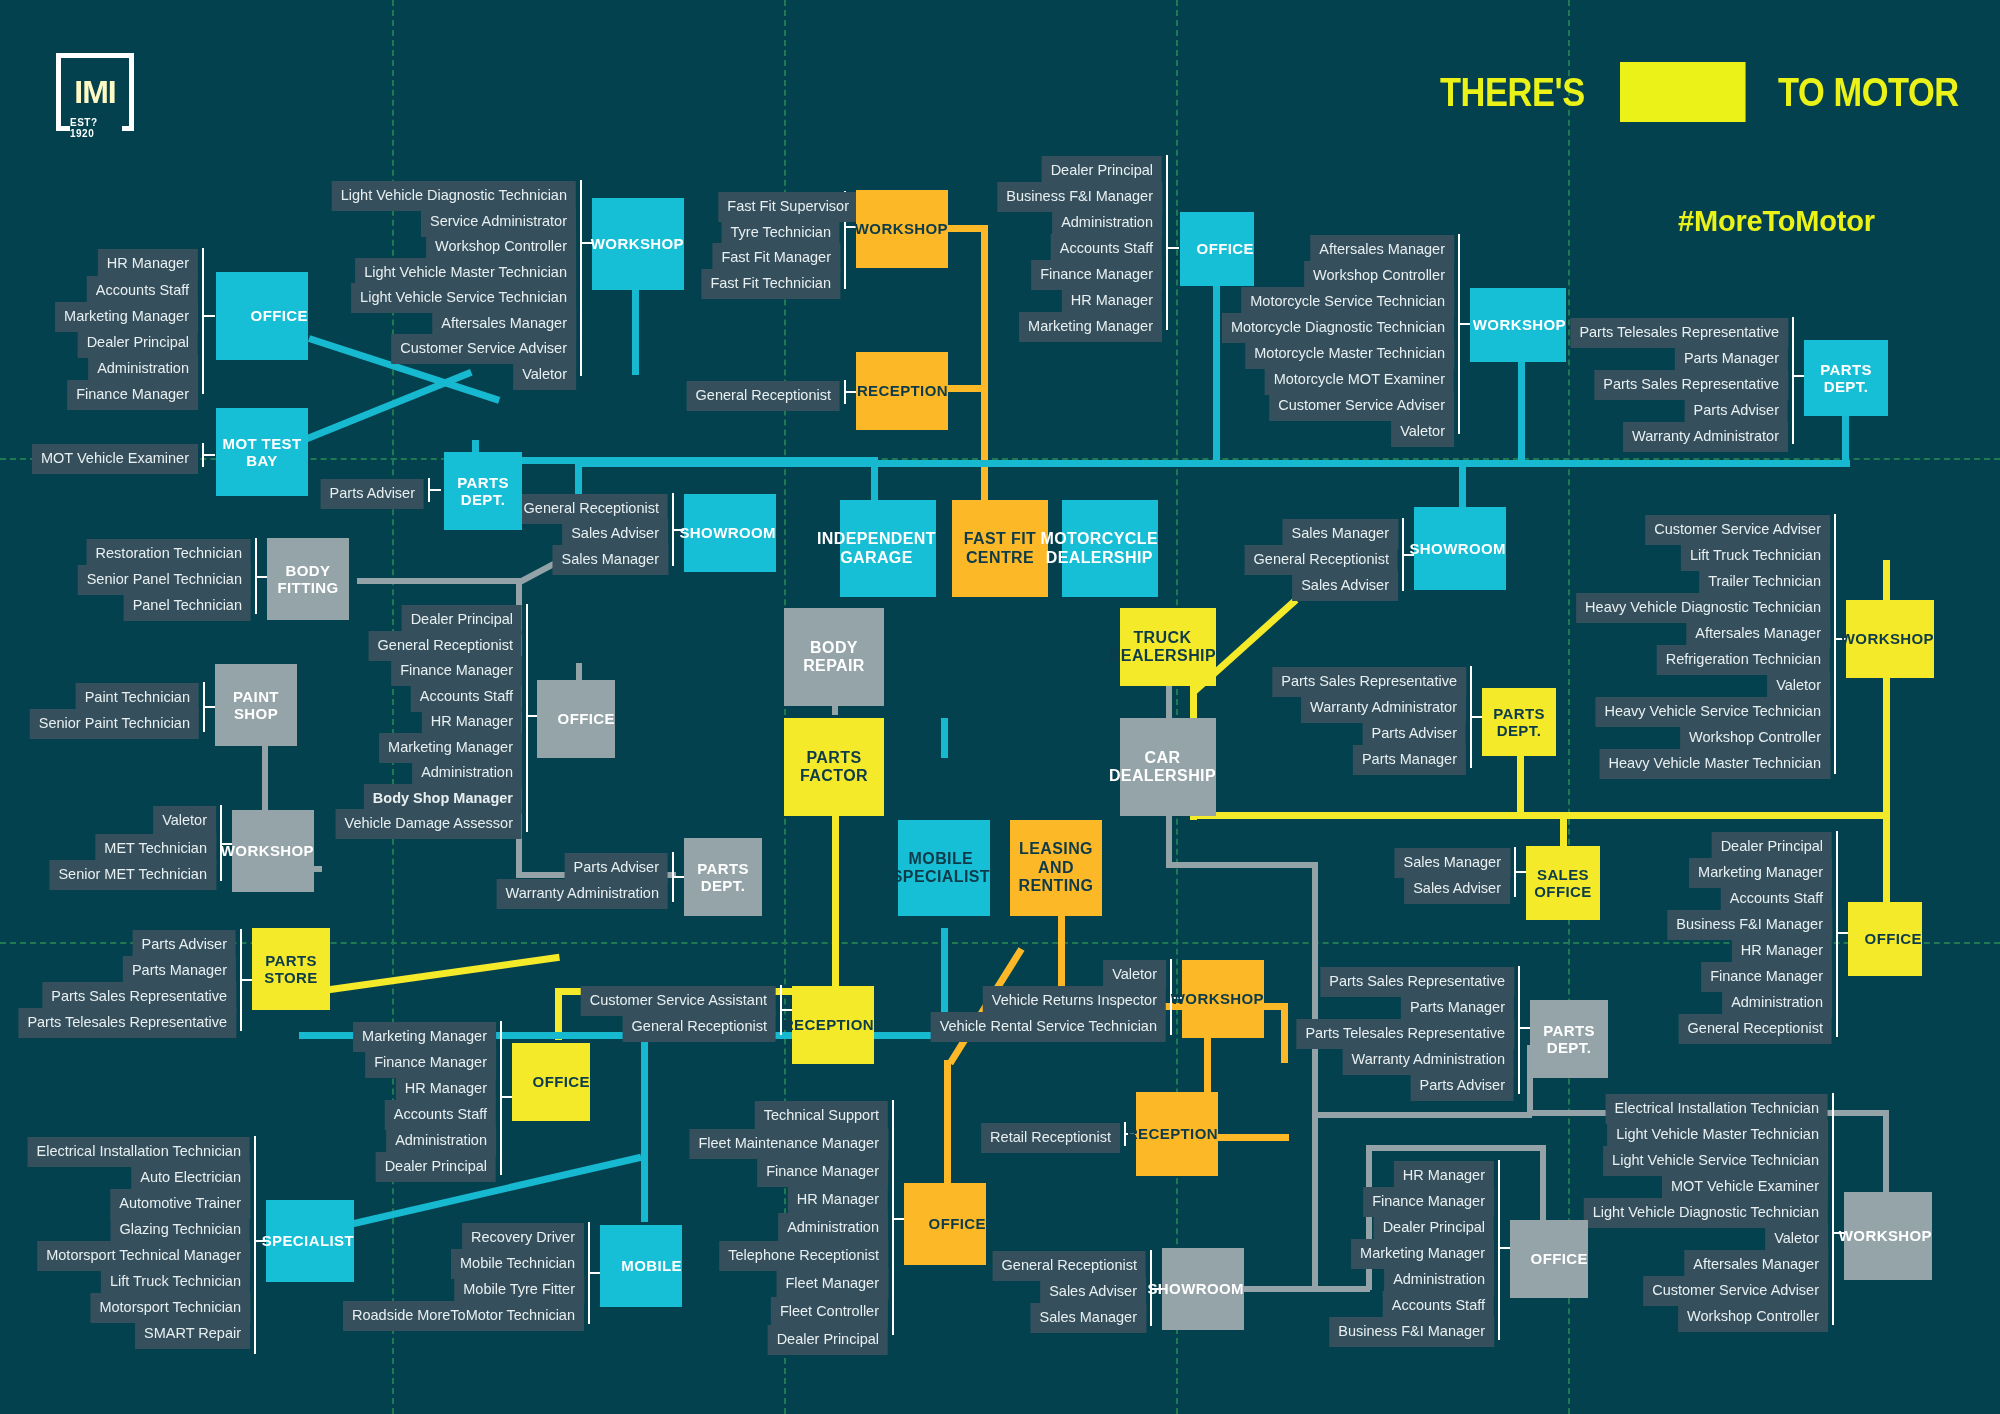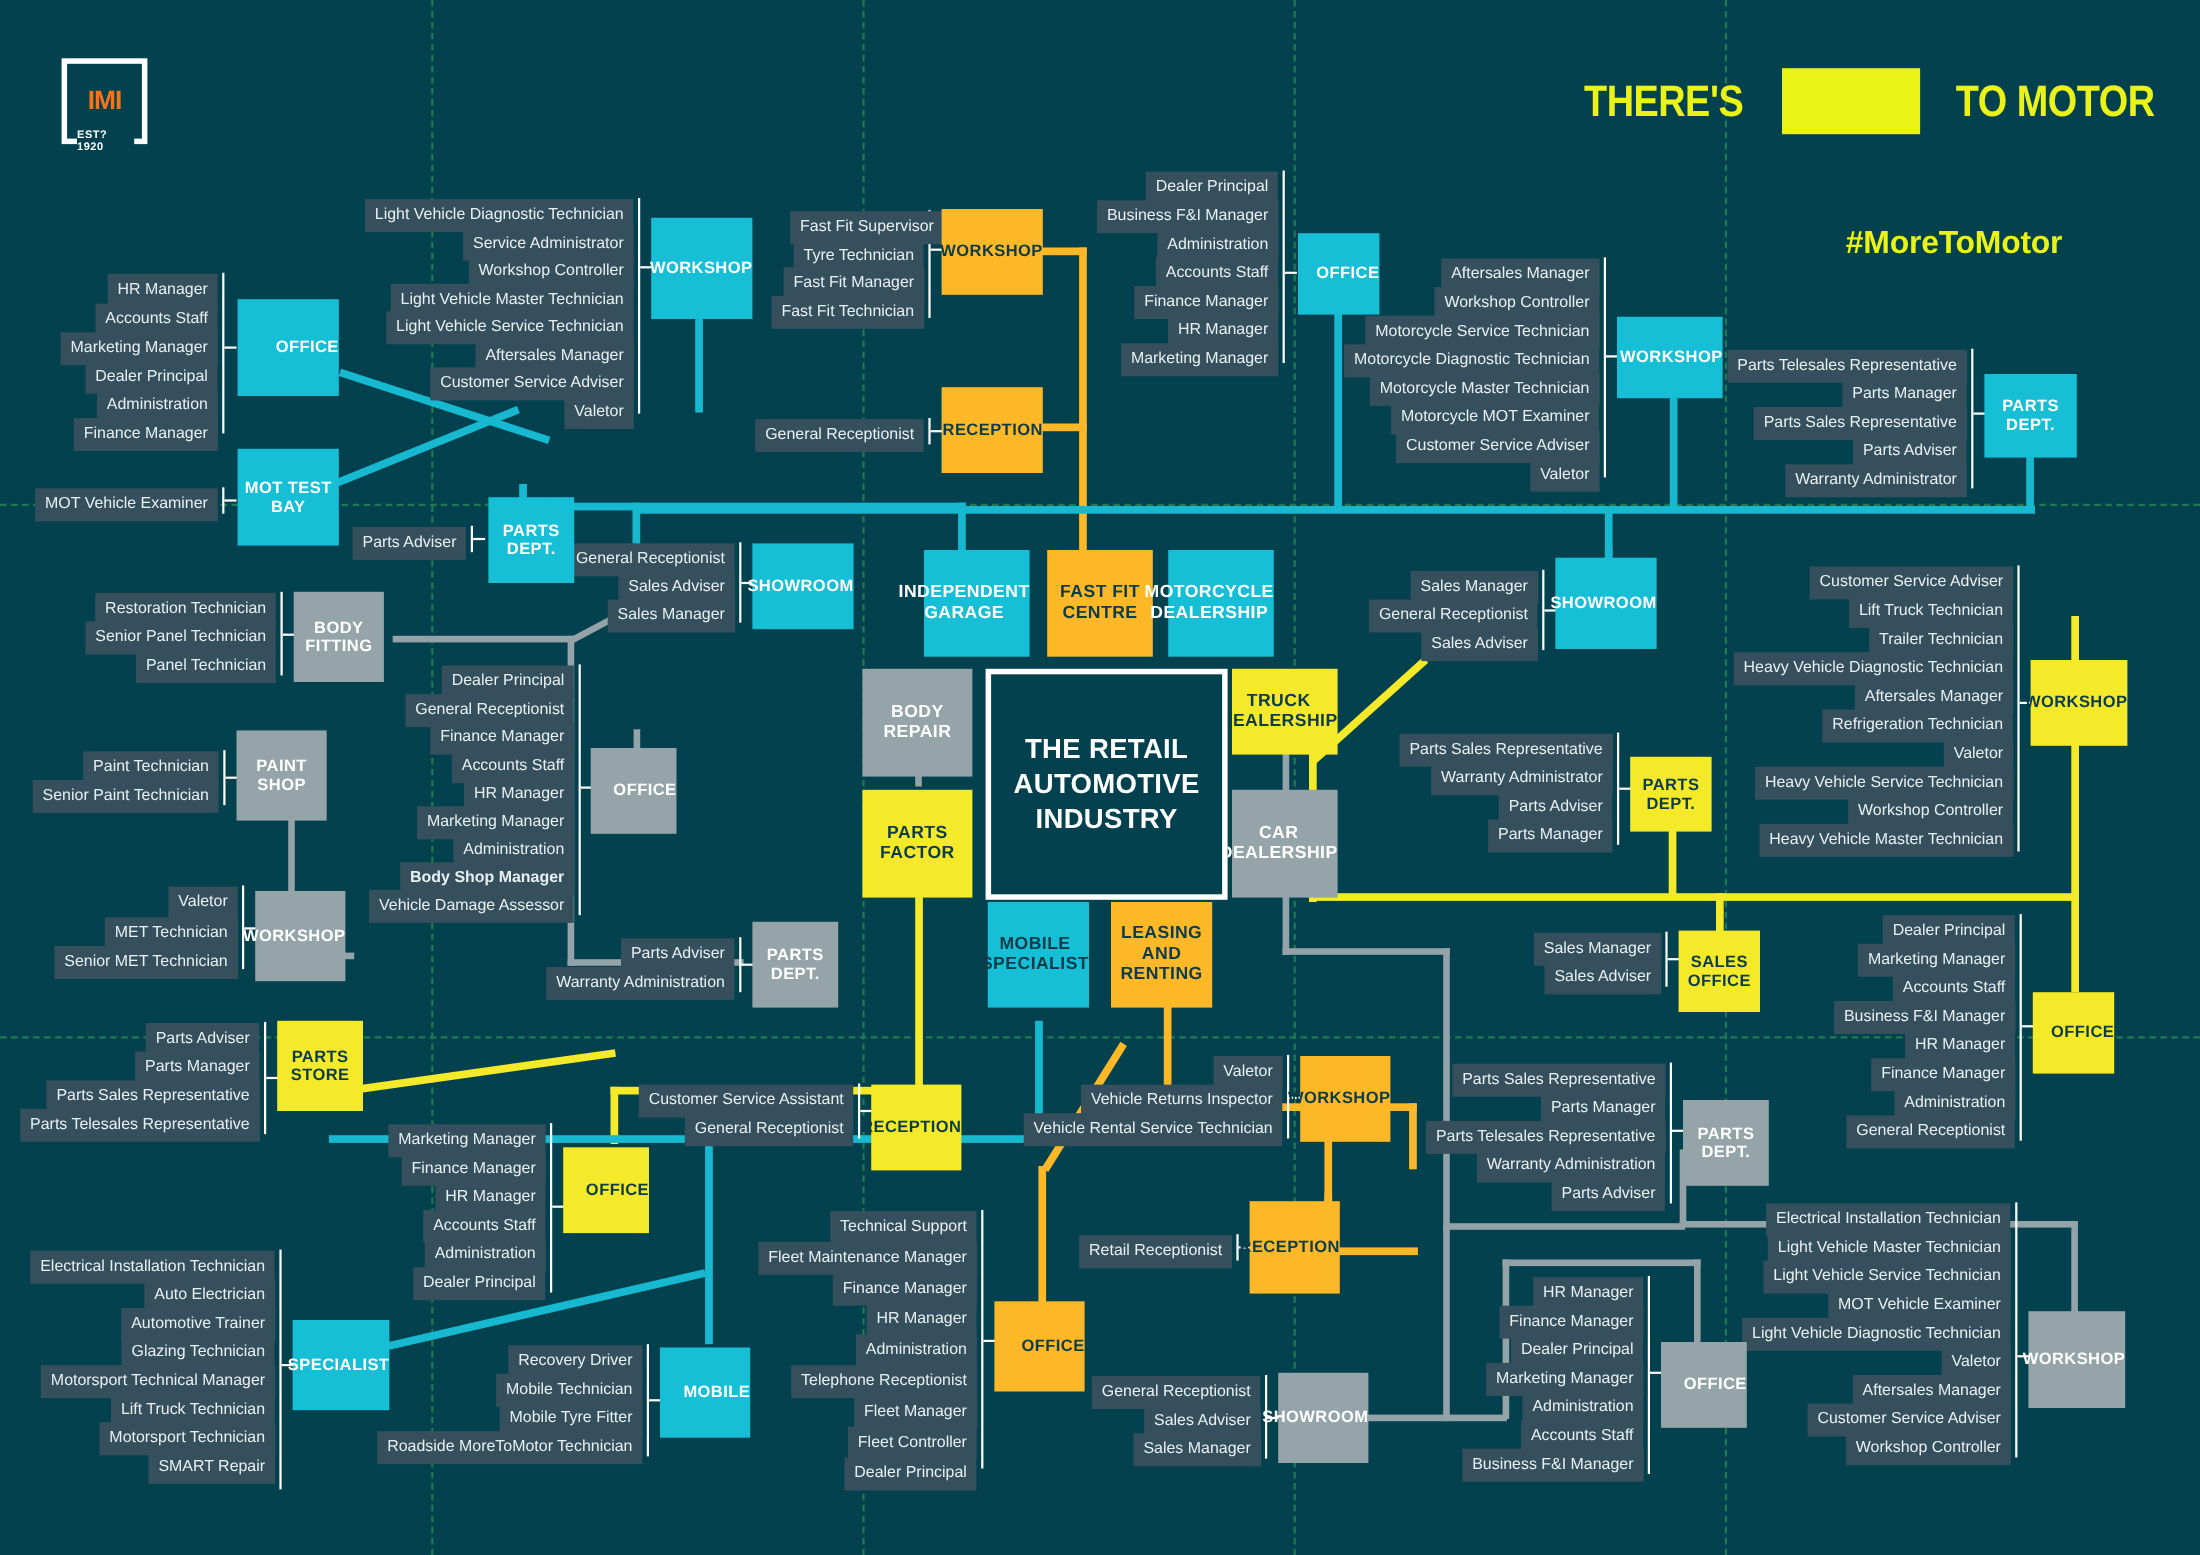--- a/index.html
+++ b/index.html
@@ -59,21 +59,21 @@
   
   .brk{position:absolute;background:#ffffff;width:2px;z-index:5;}
   .brk-stub{position:absolute;background:#ffffff;height:2px;width:11px;z-index:5;}
 
   
   .logo-box{
     position:absolute;left:56px;top:53px;width:78px;height:78px;
     border:5px solid #ffffff;box-sizing:border-box;
     display:flex;align-items:center;justify-content:center;
   }
-  .logo-imi{color:#f97316;font-weight:bold;font-size:24px;letter-spacing:-1px;}
+  .logo-imi{color:#fef9c3;font-weight:bold;font-size:32px;letter-spacing:-1px;}
   .logo-est{
     position:absolute;left:70px;top:120px;width:52px;height:15px;background:#04414f;
     color:#ffffff;font-size:10px;font-weight:bold;letter-spacing:.5px;
     display:flex;align-items:center;justify-content:center;
   }
   .logo-text{position:absolute;left:150px;top:70px;color:#ffffff;
     font-size:23px;font-weight:bold;line-height:1.28;letter-spacing:.6px;}
   .logo-text .sm{font-size:16px;}
 
   .tagline{position:absolute;left:1440px;top:62px;display:flex;align-items:center;gap:12px;}
@@ -297,23 +297,20 @@
   <div class="pill r" style="left:1788px;top:370px;">Parts Sales Representative</div>
   <div class="pill r" style="left:1788px;top:396px;">Parts Adviser</div>
   <div class="pill r" style="left:1788px;top:422px;">Warranty Administrator</div>
 
   <div class="brk" style="left:1402px;top:518px;height:73px;"></div>
   <div class="brk-stub" style="left:1404px;top:554px;"></div>
   <div class="pill r" style="left:1398px;top:519px;">Sales Manager</div>
   <div class="pill r" style="left:1398px;top:545px;">General Receptionist</div>
   <div class="pill r" style="left:1398px;top:571px;">Sales Adviser</div>
 
-  <div class="hub" style="left:896px;top:608px;width:210px;height:200px;">
-    <span>THE RETAIL AUTOMOTIVE INDUSTRY</span>
-  </div>
 
   <div class="node grey sector" style="left:784px;top:608px;width:100px;height:98px;">
     <span>BODY REPAIR</span>
   </div>
   <div class="node grey dept" style="left:267px;top:538px;width:82px;height:82px;">
     <span>BODY FITTING</span>
   </div>
   <div class="node grey dept" style="left:215px;top:664px;width:82px;height:82px;">
     <span>PAINT SHOP</span>
   </div>

